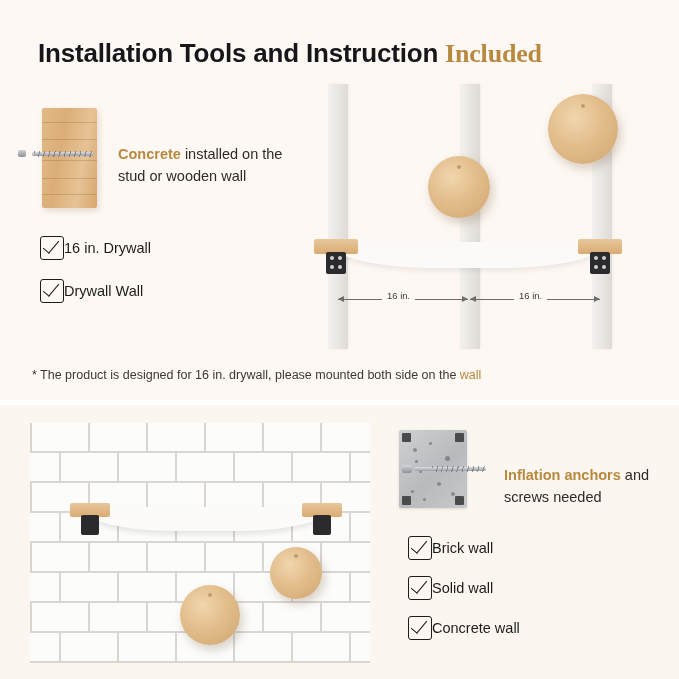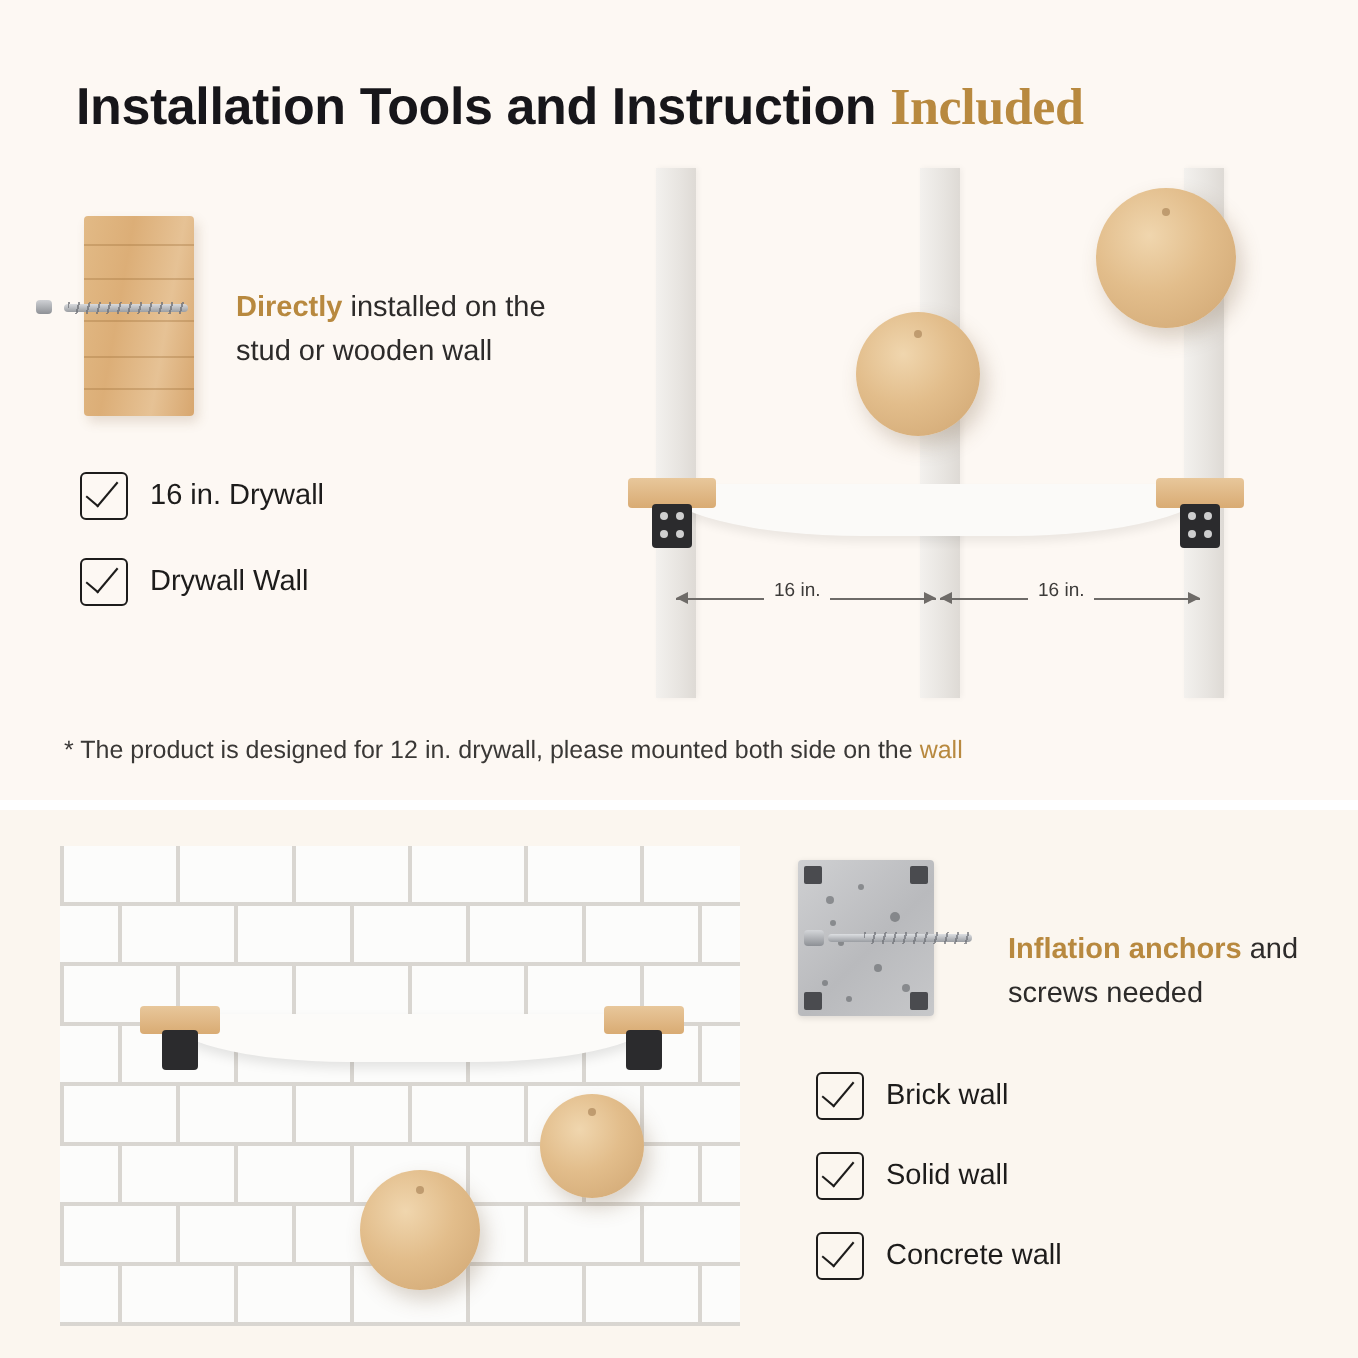--- a/index.html
+++ b/index.html
@@ -100,21 +100,21 @@
   }
   .directly-text .accent {
     color: #b8893f;
     font-weight: bold;
   }
 
   .check-item {
     position: absolute;
     display: flex;
     align-items: center;
-    gap: 11px;
+    gap: 0;
   }
   .check-box {
     width: 22px;
     height: 22px;
     border: 1.6px solid #1d1c1b;
     border-radius: 3px;
     position: relative;
     flex: none;
   }
   .check-box::after {
@@ -413,21 +413,21 @@
       <div class="grain" style="top:70px"></div>
       <div class="grain" style="top:86px"></div>
     </div>
     <div class="screw">
       <div class="shaft"></div>
       <div class="threads"></div>
       <div class="head"></div>
     </div>
 
     <div class="directly-text">
-      <span class="accent">Directly</span><span> installed on the stud or wooden wall</span>
+      <span class="accent">Concrete</span><span> installed on the stud or wooden wall</span>
     </div>
 
     <div class="check-item" id="chk-drywall">
       <div class="check-box"></div>
       <div class="check-label">16 in. Drywall</div>
     </div>
     <div class="check-item" id="chk-wooden">
       <div class="check-box"></div>
       <div class="check-label">Drywall Wall</div>
     </div>
@@ -461,21 +461,21 @@
         <div class="dim-line"></div>
         <div class="dim-label">16 in.</div>
       </div>
       <div class="dim-row" id="dim2">
         <div class="dim-line"></div>
         <div class="dim-label">16 in.</div>
       </div>
     </div>
 
     <div class="footnote">
-      <span>* The product is designed for 12 in. drywall, please mounted both side on the </span><span class="accent">wall</span>
+      <span>* The product is designed for 16 in. drywall, please mounted both side on the </span><span class="accent">wall</span>
     </div>
   </div>
 
   <div class="divider"></div>
 
   <div class="bottom-section">
 
     <div class="brickwall">
       <div class="brick-v" style="left:0px;top:0px"></div>
       <div class="brick-v" style="left:58px;top:0px"></div>

